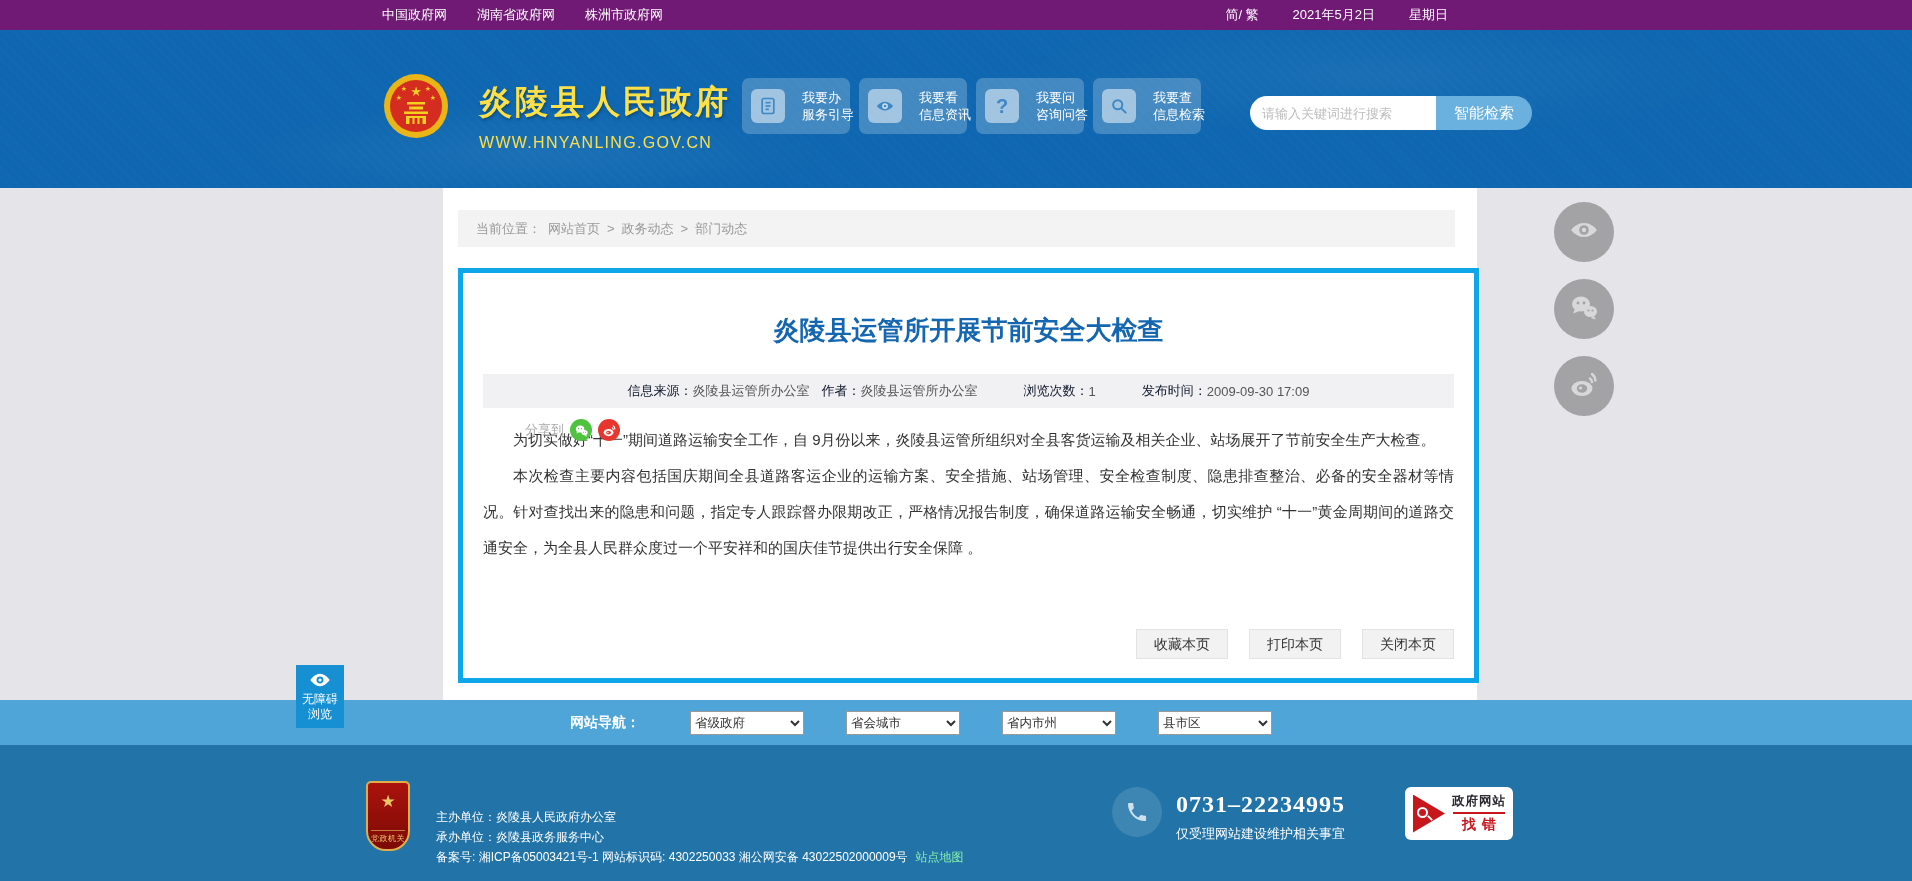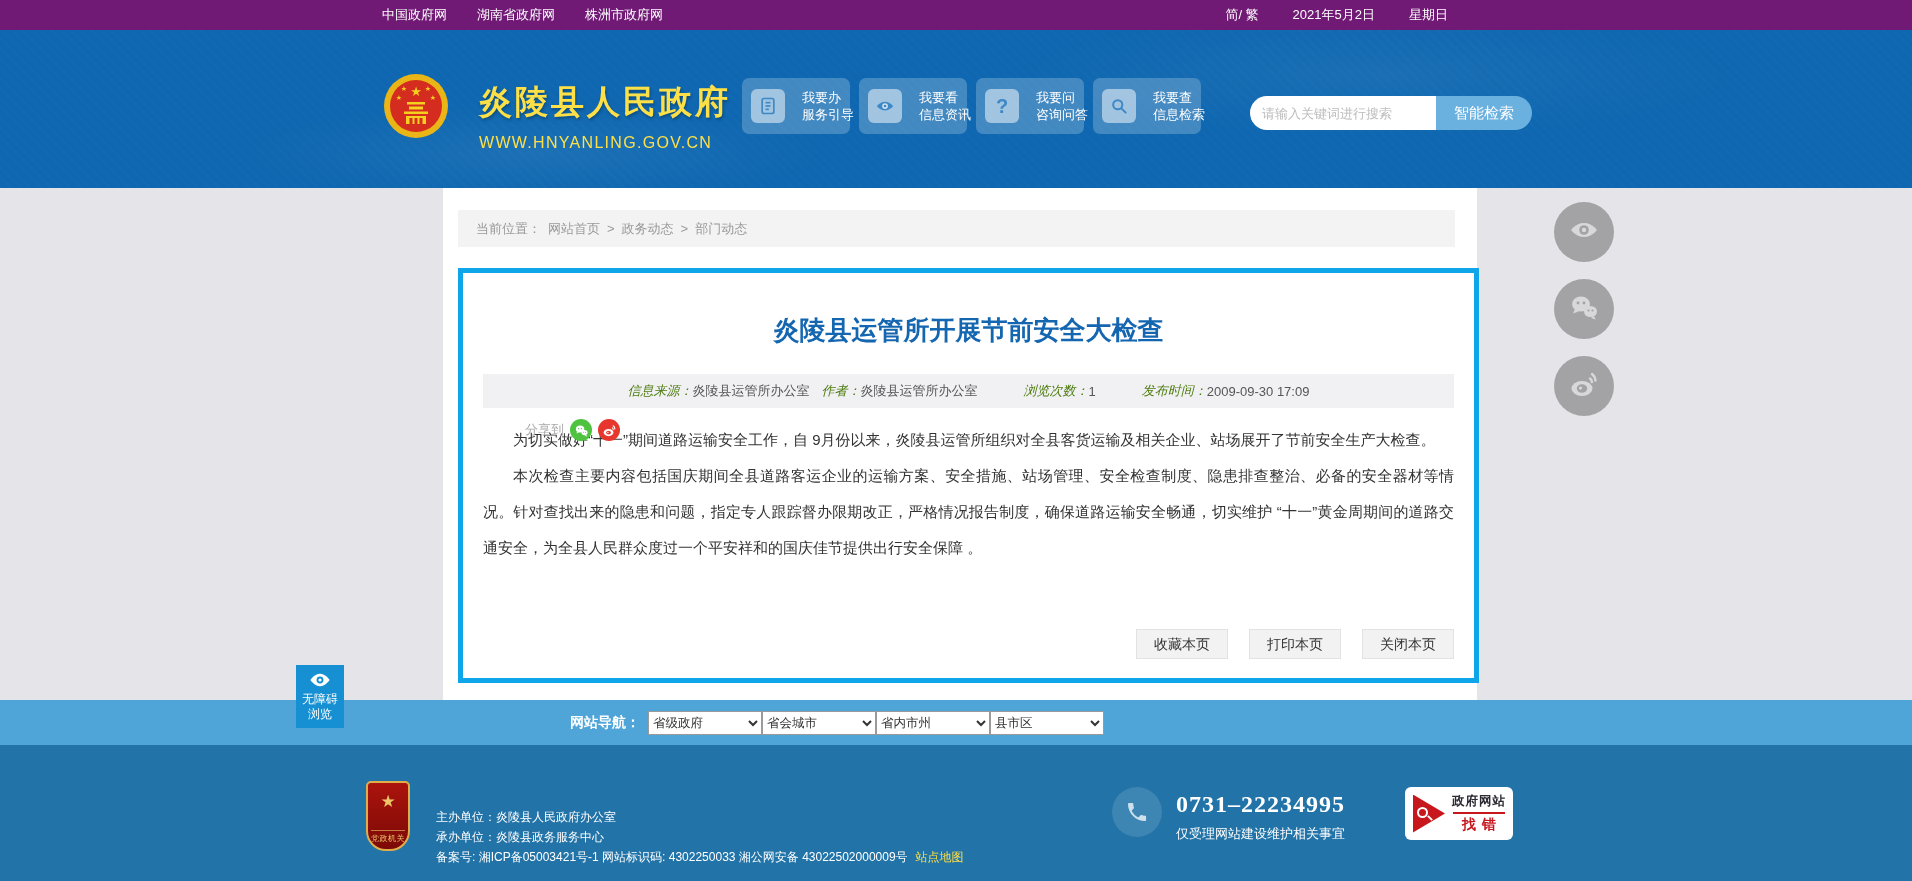--- a/index.html
+++ b/index.html
@@ -54,21 +54,21 @@
   .white-col { position:absolute; left:443px; top:0; width:1034px; height:512px; background:#fff; }
   .breadcrumb { position:absolute; left:458px; top:22px; width:997px; height:37px; background:#f3f3f4;
                 padding-left:18px; display:flex; align-items:center; gap:7px; font-size:13px; color:#999; }
   .breadcrumb a { color:#999; cursor:pointer; }
   .breadcrumb .sep { color:#999; }
 
   .card { position:absolute; left:458px; top:80px; width:1021px; height:415px; background:#fff; border:5px solid #0ea5e9; }
   .art-title { margin-top:40px; text-align:center; font-size:26px; font-weight:bold; color:#1566b0; }
   .meta { margin:26px 20px 0; height:34px; background:#f1f1f3; display:flex; justify-content:center;
           align-items:center; font-size:13px; color:#555; }
-  .meta .lbl { color:#4d7c0f;font-style:italic; }
+  .meta .lbl { color:#0f172a; }
   .ml1 { margin-left:12px; }
   .ml2 { margin-left:46px; }
   .share { position:absolute; left:62px; top:146px; display:flex; align-items:center; gap:6px;
            font-size:13px; color:#aaa; z-index:2; }
   .sicon { width:22px; height:22px; border-radius:50%; display:inline-flex; align-items:center;
            justify-content:center; cursor:pointer; }
   .sicon svg { width:15px; height:15px; }
   .sicon.wechat { background:#4fc33f; }
   .sicon.weibo { background:#e6362d; }
   .body-text { margin:14px 20px 0; font-size:15px; color:#333; line-height:36px; text-align:justify; }
@@ -82,36 +82,36 @@
              background:#a3a3a6; display:flex; align-items:center; justify-content:center;
              cursor:pointer; z-index:4; }
   .fcircle svg { width:32px; height:32px; }
   .access { position:absolute; left:296px; top:665px; width:48px; height:63px; background:#1690d2;
             color:#fff; text-align:center; font-size:12px; line-height:15px; cursor:pointer; z-index:7; }
   .access svg { width:22px; height:16px; margin-top:7px; }
 
   
   .navstrip { position:absolute; left:0; top:700px; width:100%; height:45px; background:#4fa5d8;
               display:flex; align-items:center; z-index:3; }
-  .nav-inner { margin-left:570px; display:flex; align-items:center; }
+  .nav-inner { margin-left:570px; display:flex; align-items:center; gap:42px; }
   .nav-label { color:#fff; font-size:14px; font-weight:bold; margin-right:8px; }
   .nav-select { width:114px; height:24px; font-size:12.5px; color:#333; background:#fff;
                 border:1px solid #9a9a9a; font-family:"Liberation Sans",sans-serif; cursor:pointer; }
 
   
   .footer { position:absolute; left:0; top:745px; width:100%; height:136px; background:#2173a8; color:#fff; }
   .f-badge { position:absolute; left:366px; top:36px; width:44px; height:70px;
              background:linear-gradient(180deg,#ab130d,#7c0a06); border:2px solid #dfae4a;
              border-radius:5px 5px 20px 20px; display:flex; flex-direction:column; align-items:center;
              justify-content:flex-end; padding-bottom:5px; }
   .f-badge .bstar { position:absolute; top:4px; left:0; right:0; text-align:center; color:#ecc668; font-size:17px; line-height:30px; }
   .f-badge .blabel { color:#ecc668; font-size:8px; letter-spacing:.5px; border-top:1px solid rgba(236,198,104,.6); padding-top:2px; }
   .f-info { position:absolute; left:436px; top:62px; font-size:12px; line-height:20px; }
   .f-info .row { white-space:nowrap; }
-  .f-info a { color:#fde047; cursor:pointer; }
+  .f-info a { color:#86efac; cursor:pointer; }
   .f-sitemap { margin-left:8px; }
   .f-phone-circle { position:absolute; left:1112px; top:42px; width:50px; height:50px; border-radius:50%;
                     background:rgba(255,255,255,.13); display:flex; align-items:center; justify-content:center; }
   .f-phone-circle svg { width:24px; height:24px; }
   .f-phone-num { position:absolute; left:1176px; top:46px; font-family:"Liberation Serif",serif;
                  font-weight:bold; font-size:24px; letter-spacing:1px; }
   .f-phone-note { position:absolute; left:1176px; top:80px; font-size:13px; }
   .f-err { position:absolute; left:1405px; top:42px; width:108px; height:53px; background:#fff;
            border-radius:6px; display:flex; align-items:center; padding:0 8px; gap:7px; cursor:pointer; }
   .f-err-flag { width:32px; height:38px; background:#c8161d; clip-path:polygon(0 0,100% 50%,0 100%);

